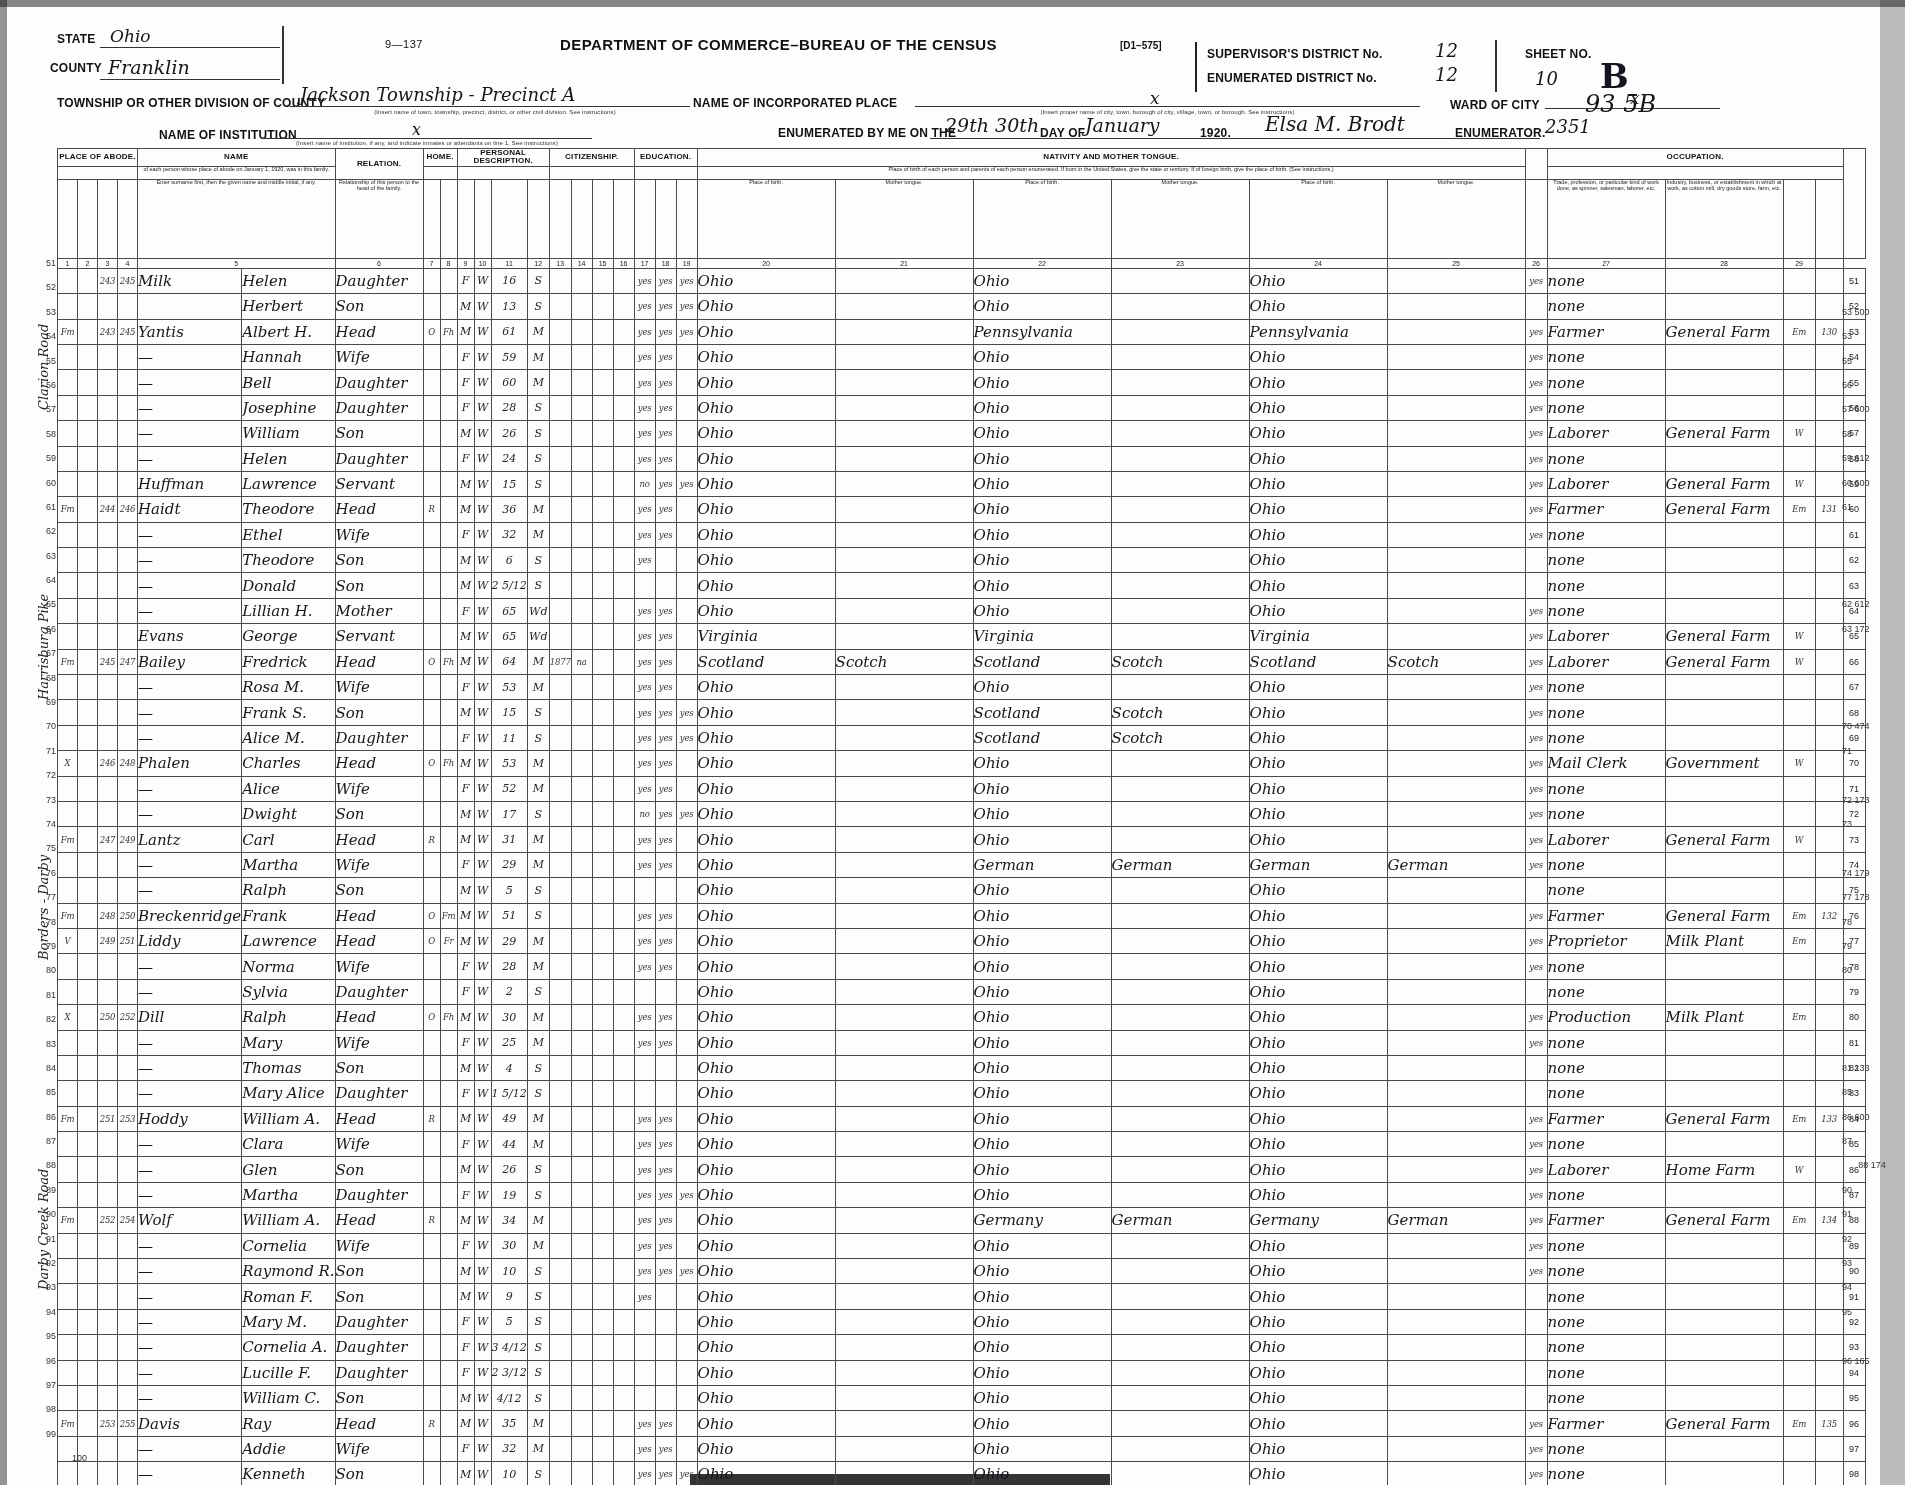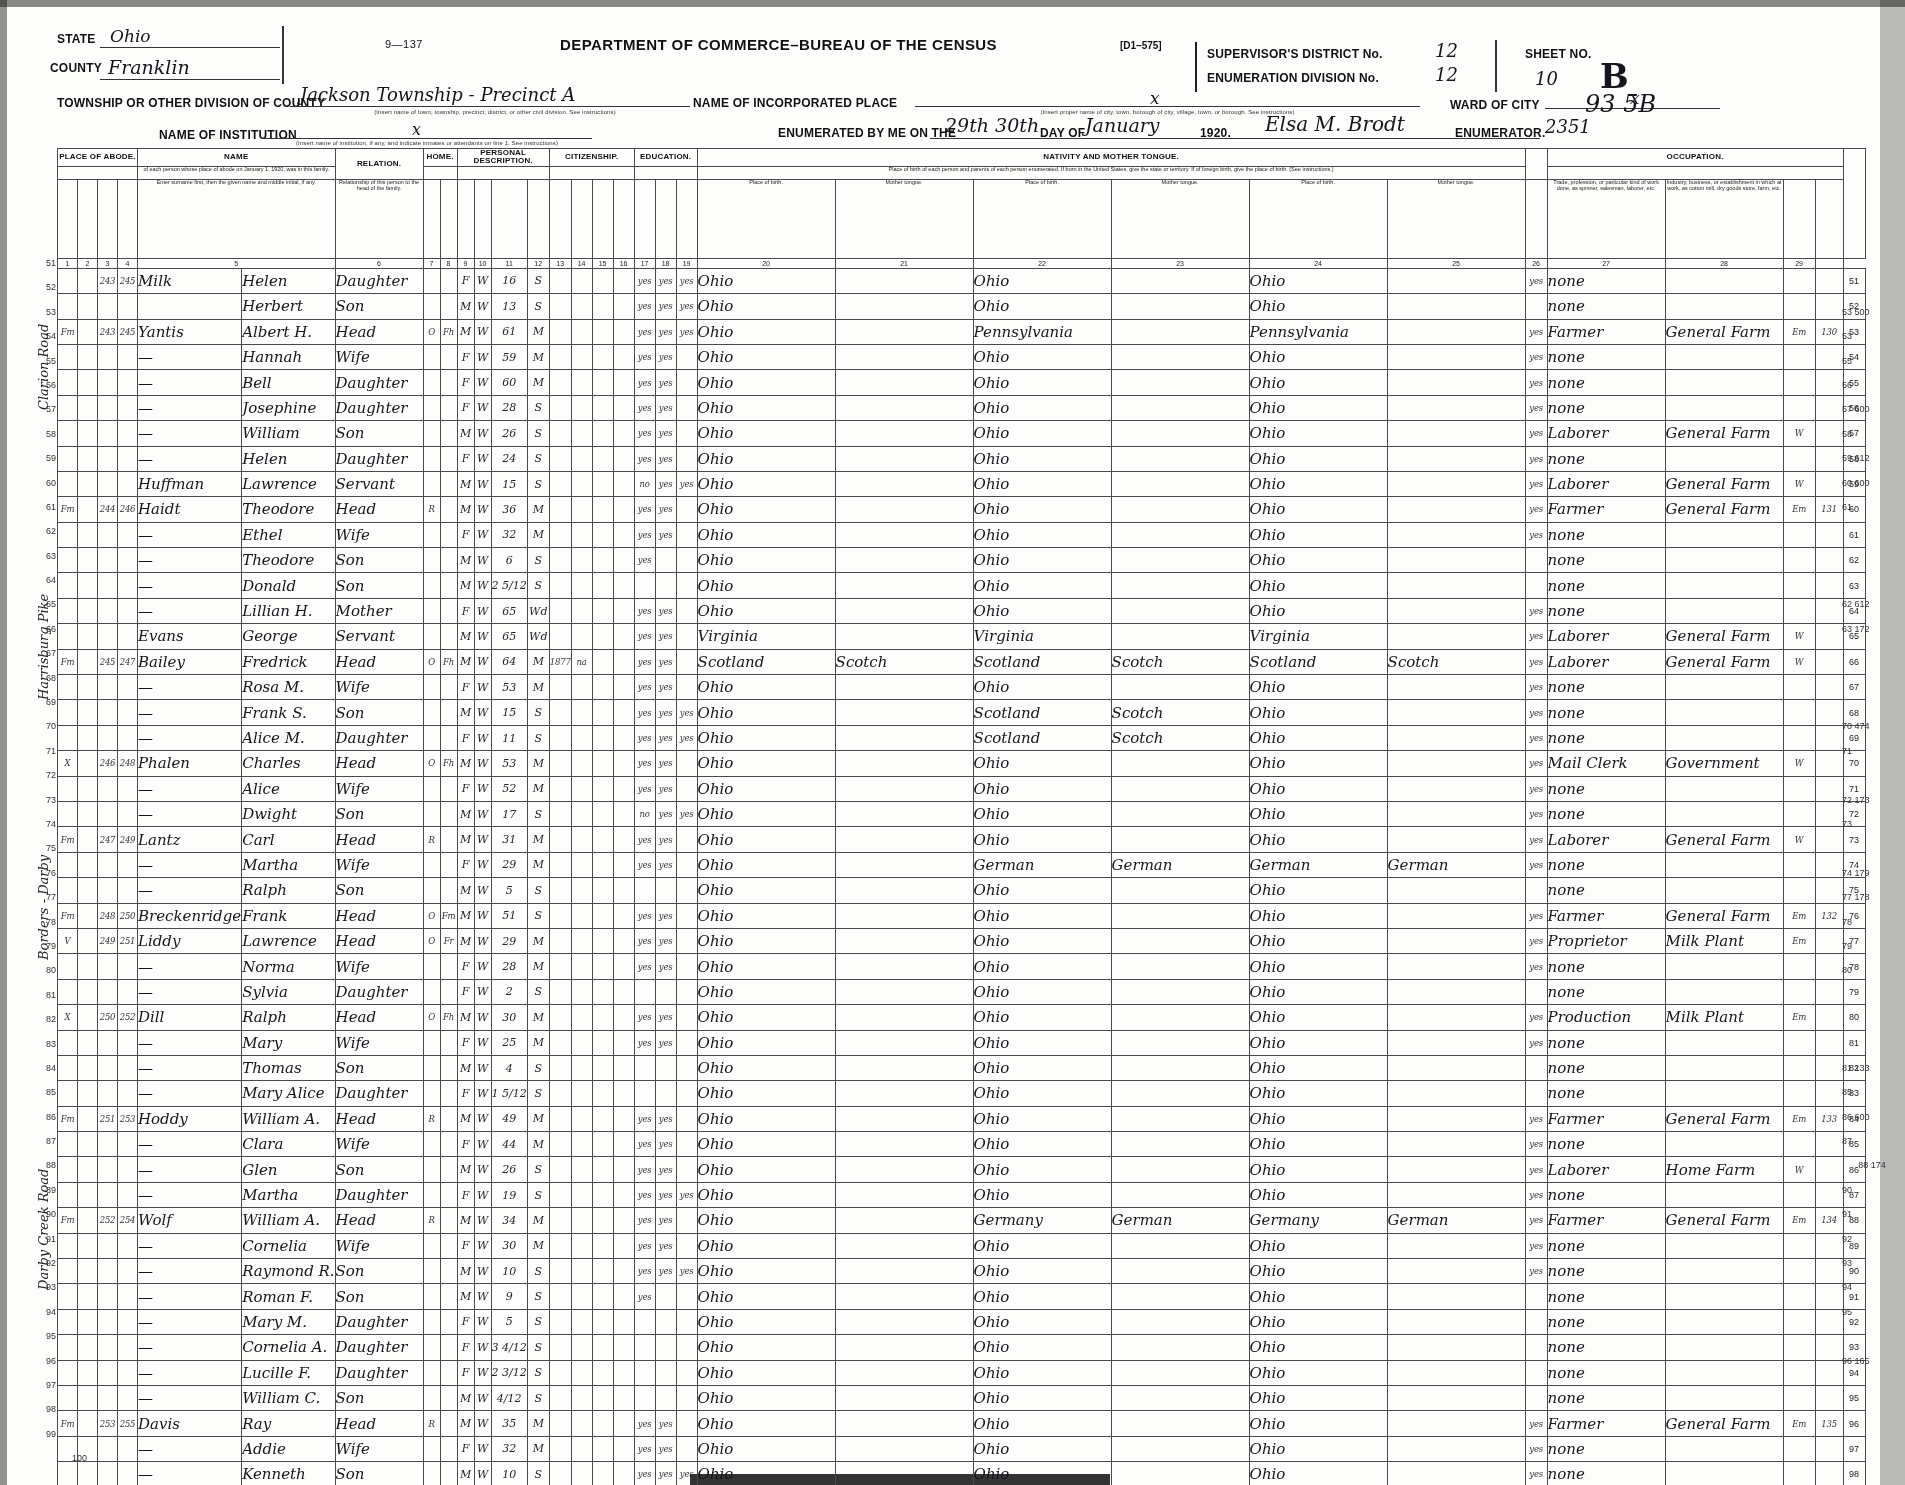--- a/index.html
+++ b/index.html
@@ -84,21 +84,21 @@
     <div class="lbl" style="left:1200px;top:126px;">1920.</div>
     <div class="hw" style="left:1265px;top:112px;font-size:20px;">Elsa M. Brodt</div>
     <div class="lbl" style="left:1455px;top:126px;">ENUMERATOR.</div>
     <div class="hw" style="left:1545px;top:116px;font-size:18px;">2351</div>
     <div class="rule" style="left:930px;top:138px;width:610px;"></div>
 
     <div class="supbox">
       <div class="bl"></div>
       <div class="lbl" style="left:12px;top:5px;">SUPERVISOR'S DISTRICT No.</div>
       <div class="hw" style="left:240px;top:-2px;font-size:18px;">12</div>
-      <div class="lbl" style="left:12px;top:29px;">ENUMERATION DIVISION No.</div>
+      <div class="lbl" style="left:12px;top:29px;">ENUMERATED DISTRICT No.</div>
       <div class="hw" style="left:240px;top:22px;font-size:18px;">12</div>
       <div style="position:absolute;left:300px;top:-2px;width:2px;height:52px;background:#333;"></div>
       <div class="lbl" style="left:330px;top:5px;">SHEET NO.</div>
       <div class="hw" style="left:340px;top:26px;font-size:18px;">10</div>
       <div class="hw" style="left:405px;top:14px;font-size:34px;font-style:normal;font-weight:bold;">B</div>
       <div class="hw" style="left:390px;top:48px;font-size:24px;">93 5B</div>
     </div>
   </div>
 
   <div class="edge" style="left:0;top:0;width:1905px;height:7px;opacity:.5;"></div>

